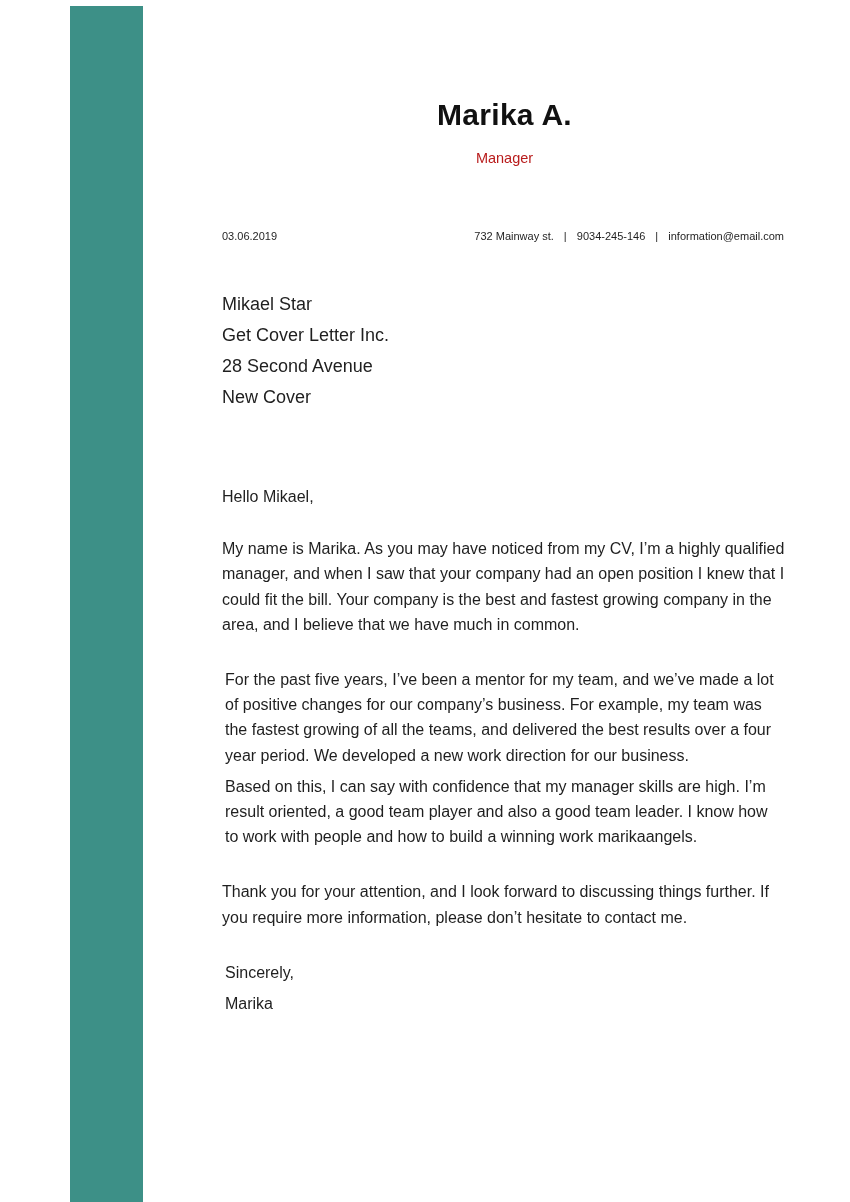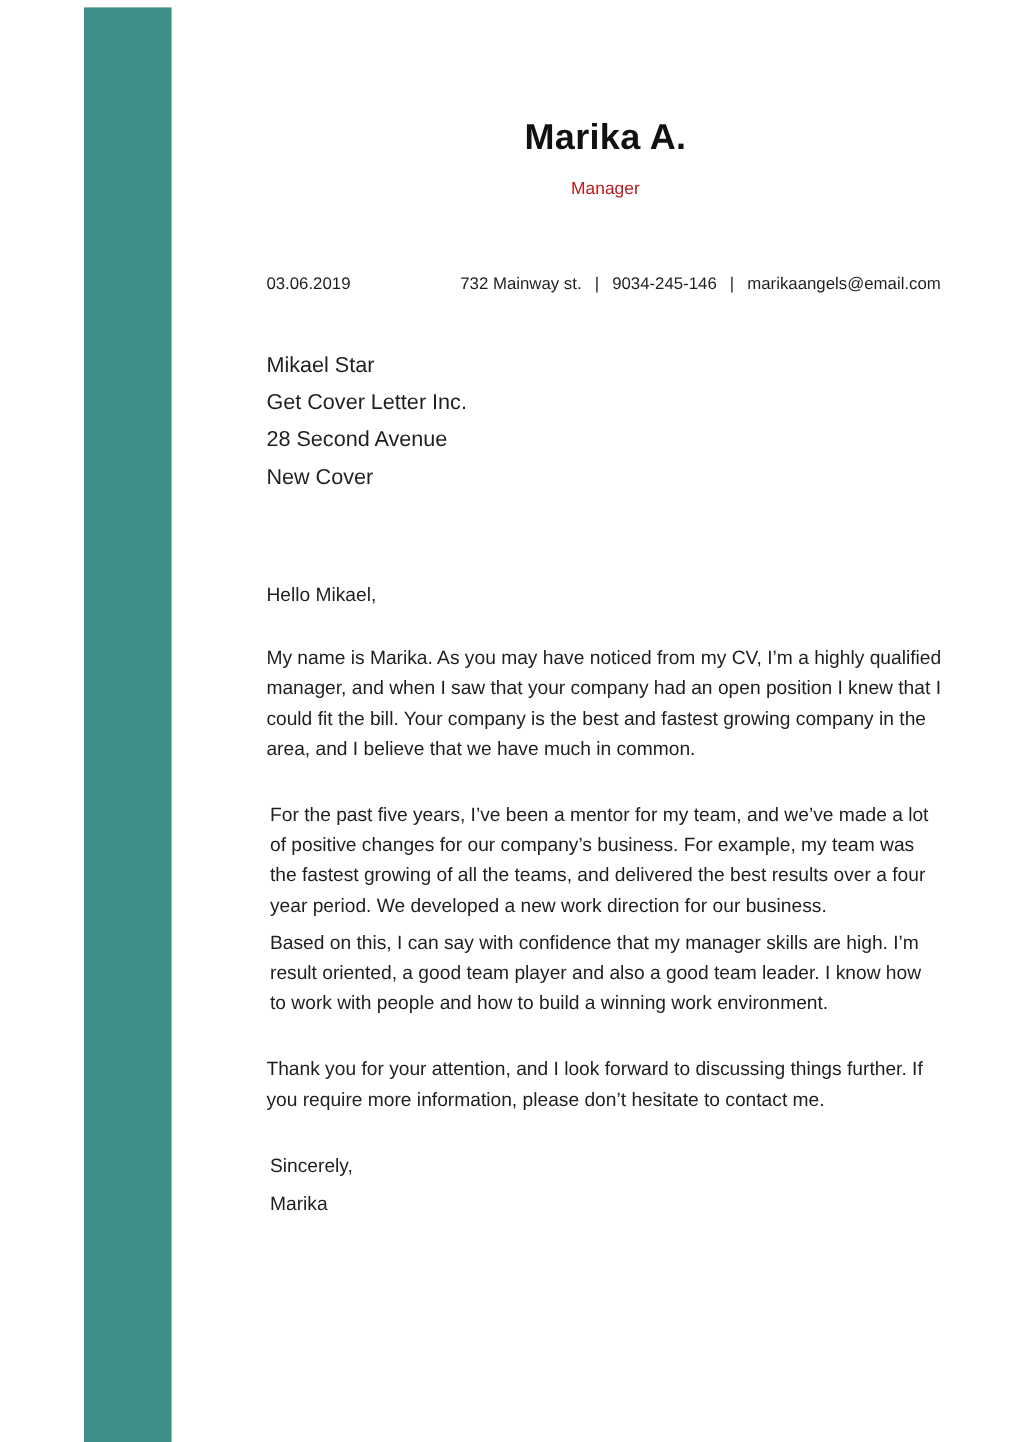--- a/index.html
+++ b/index.html
@@ -45,21 +45,21 @@
     font-size: 14.5px;
     line-height: 20px;
     font-weight: 400;
     color: #b91c1c;
   }
   .meta-row {
     margin-top: 47px;
     display: flex;
     justify-content: space-between;
     align-items: baseline;
-    font-size: 14px;
+    font-size: 11px;
     line-height: 25px;
   }
   .meta-contact span { white-space: pre; }
   .meta-sep { padding: 0 4px; }
   .recipient {
     margin-top: 31px;
     font-size: 18px;
     line-height: 25px;
   }
   .letter-body {
@@ -84,40 +84,40 @@
 
     <div class="letter-role">Manager</div>
 
     <div class="meta-row">
       <div class="meta-date">03.06.2019</div>
       <div class="meta-contact">
         <span>732 Mainway st.</span>
         <span class="meta-sep">|</span>
         <span>9034-245-146</span>
         <span class="meta-sep">|</span>
-        <span>marikaangels@email.com</span>
+        <span>information@email.com</span>
       </div>
     </div>
 
     <div class="recipient">
       <div>Mikael Star</div>
       <div>Get Cover Letter Inc.</div>
       <div>28 Second Avenue</div>
       <div>New Cover</div>
     </div>
 
     <div class="letter-body">
 
       <div class="paragraph">Hello Mikael,</div>
 
       <div class="paragraph">My name is Marika. As you may have noticed from my CV, I’m a highly qualified manager, and when I saw that your company had an open position I knew that I could fit the bill. Your company is the best and fastest growing company in the area, and I believe that we have much in common.</div>
 
       <div class="paragraph">
         <div>For the past five years, I’ve been a mentor for my team, and we’ve made a lot of positive changes for our company’s business. For example, my team was the fastest growing of all the teams, and delivered the best results over a four year period. We developed a new work direction for our business.</div>
-        <div>Based on this, I can say with confidence that my manager skills are high. I’m result oriented, a good team player and also a good team leader. I know how to work with people and how to build a winning work environment.</div>
+        <div>Based on this, I can say with confidence that my manager skills are high. I’m result oriented, a good team player and also a good team leader. I know how to work with people and how to build a winning work marikaangels.</div>
       </div>
 
       <div class="paragraph">Thank you for your attention, and I look forward to discussing things further. If you require more information, please don’t hesitate to contact me.</div>
 
       <div class="signoff">
         <div>Sincerely,</div>
         <div>Marika</div>
       </div>
 
     </div>

